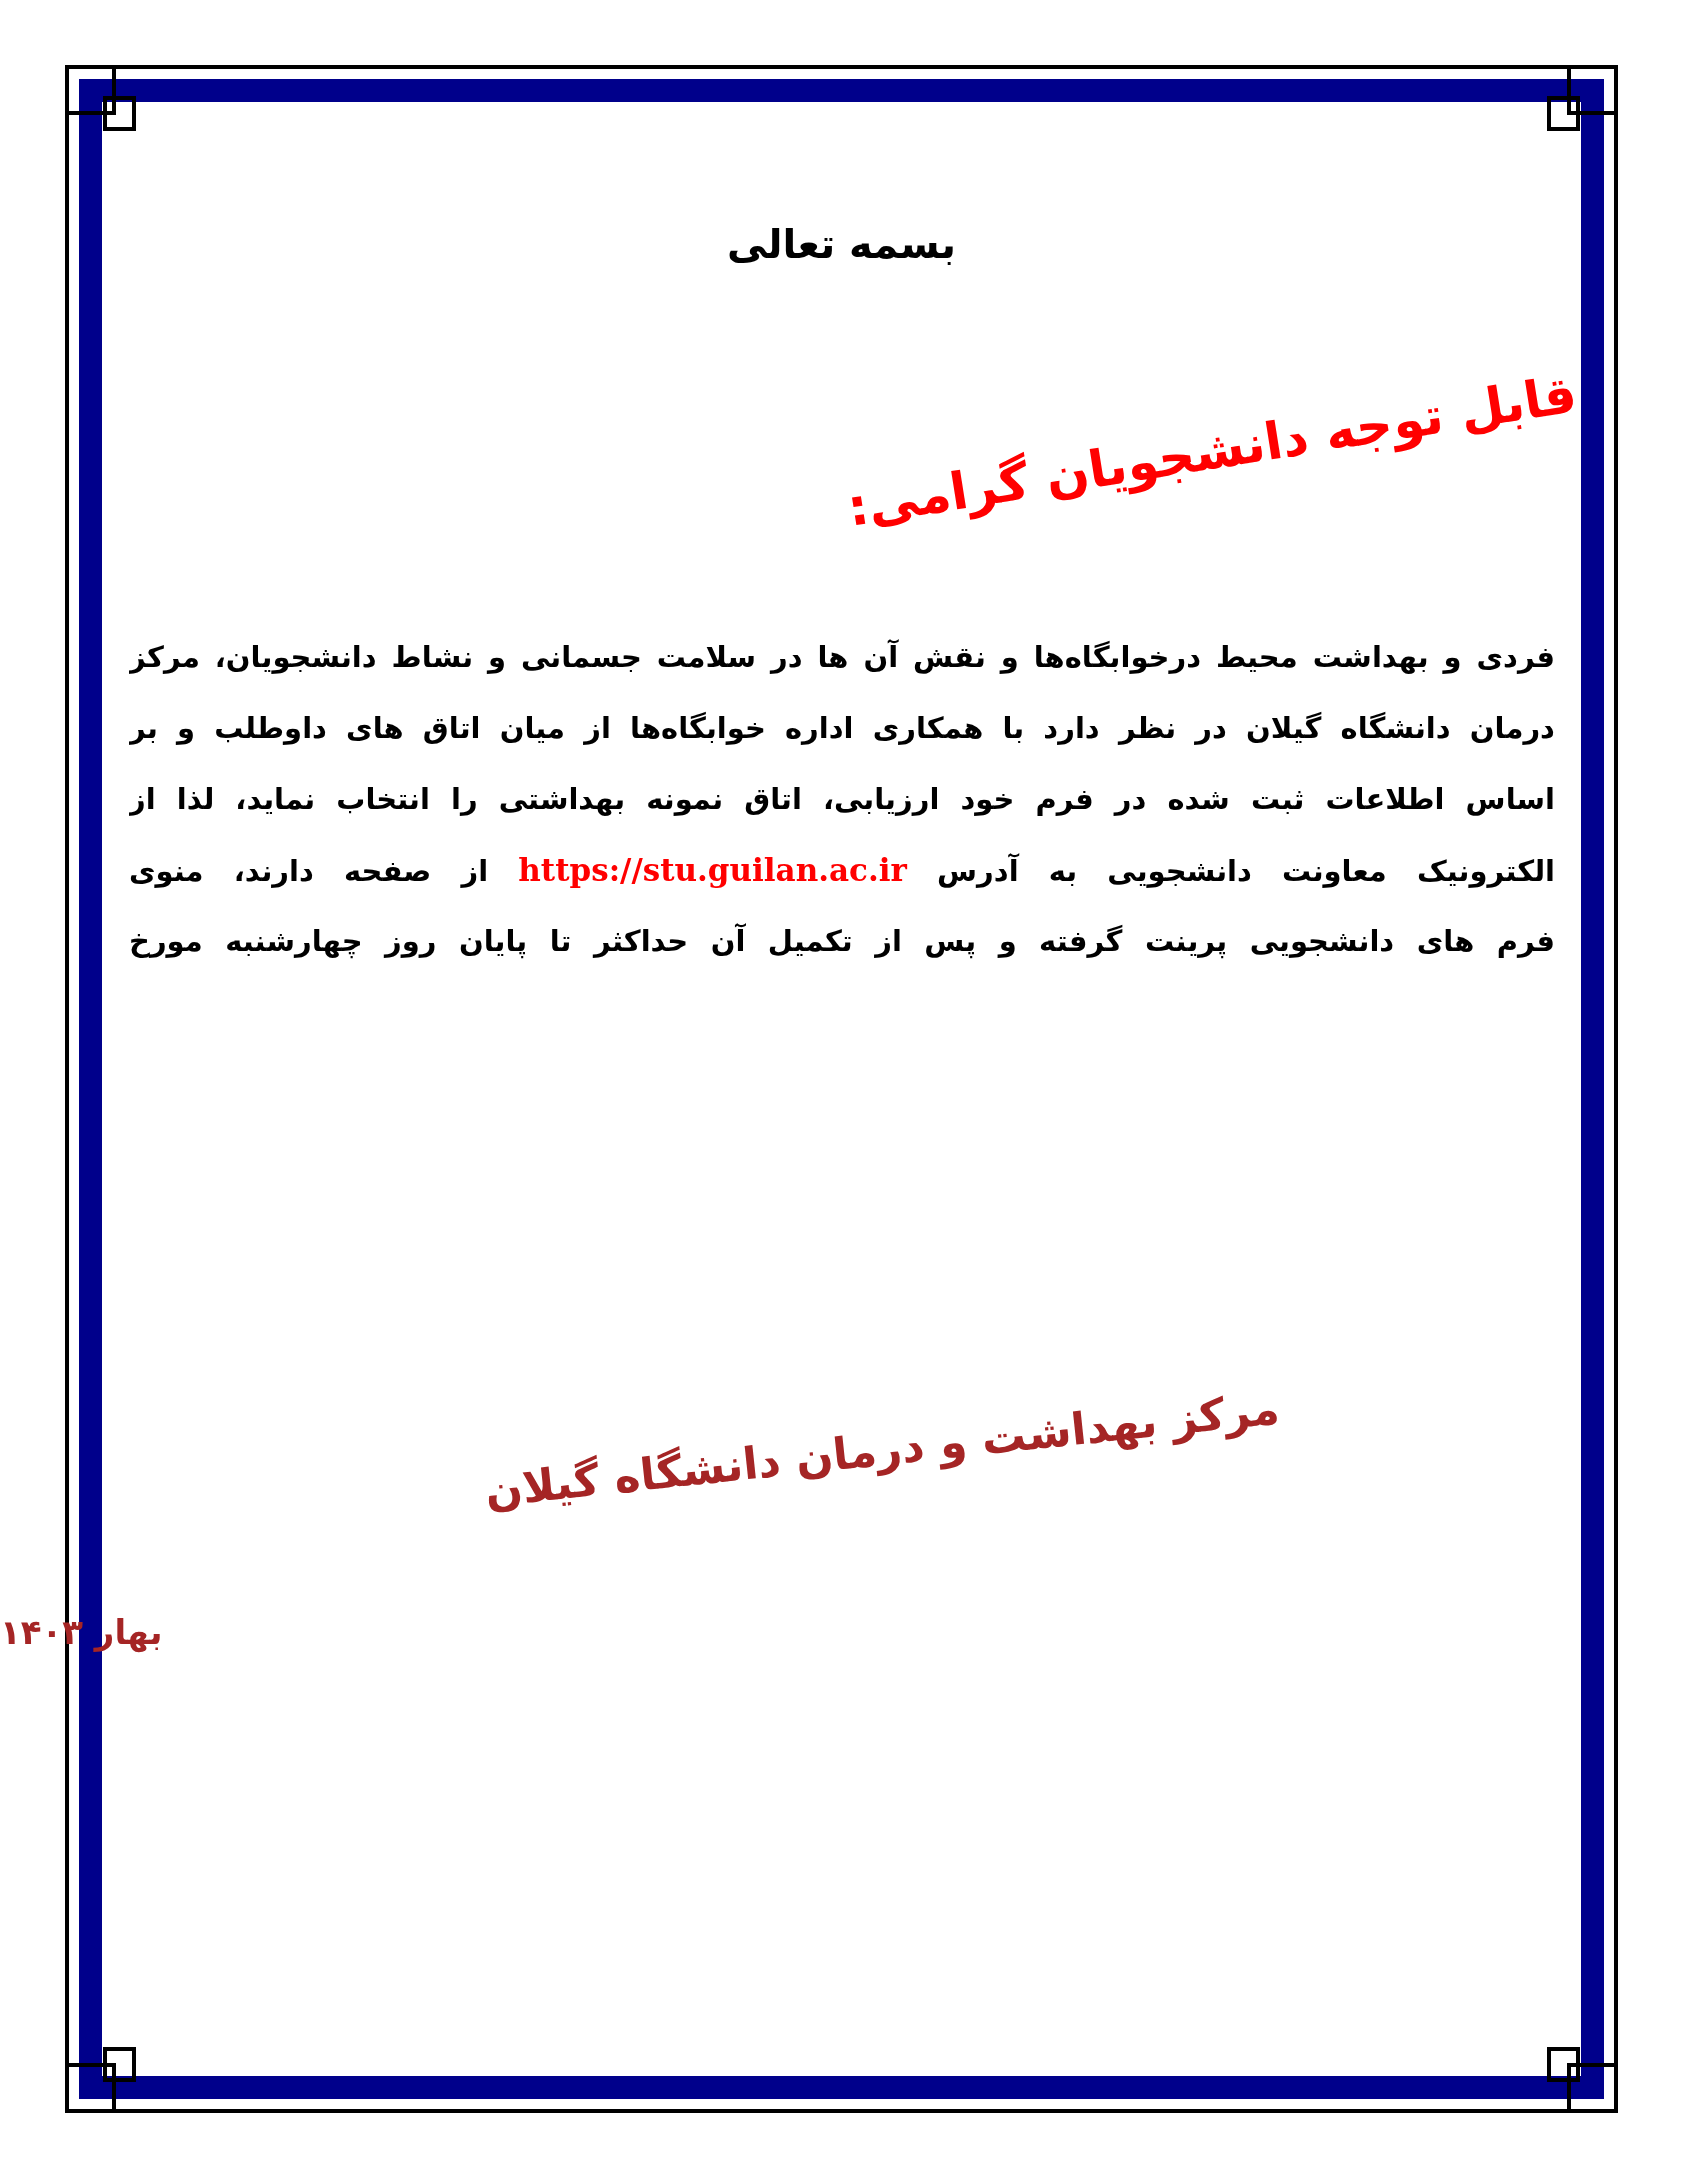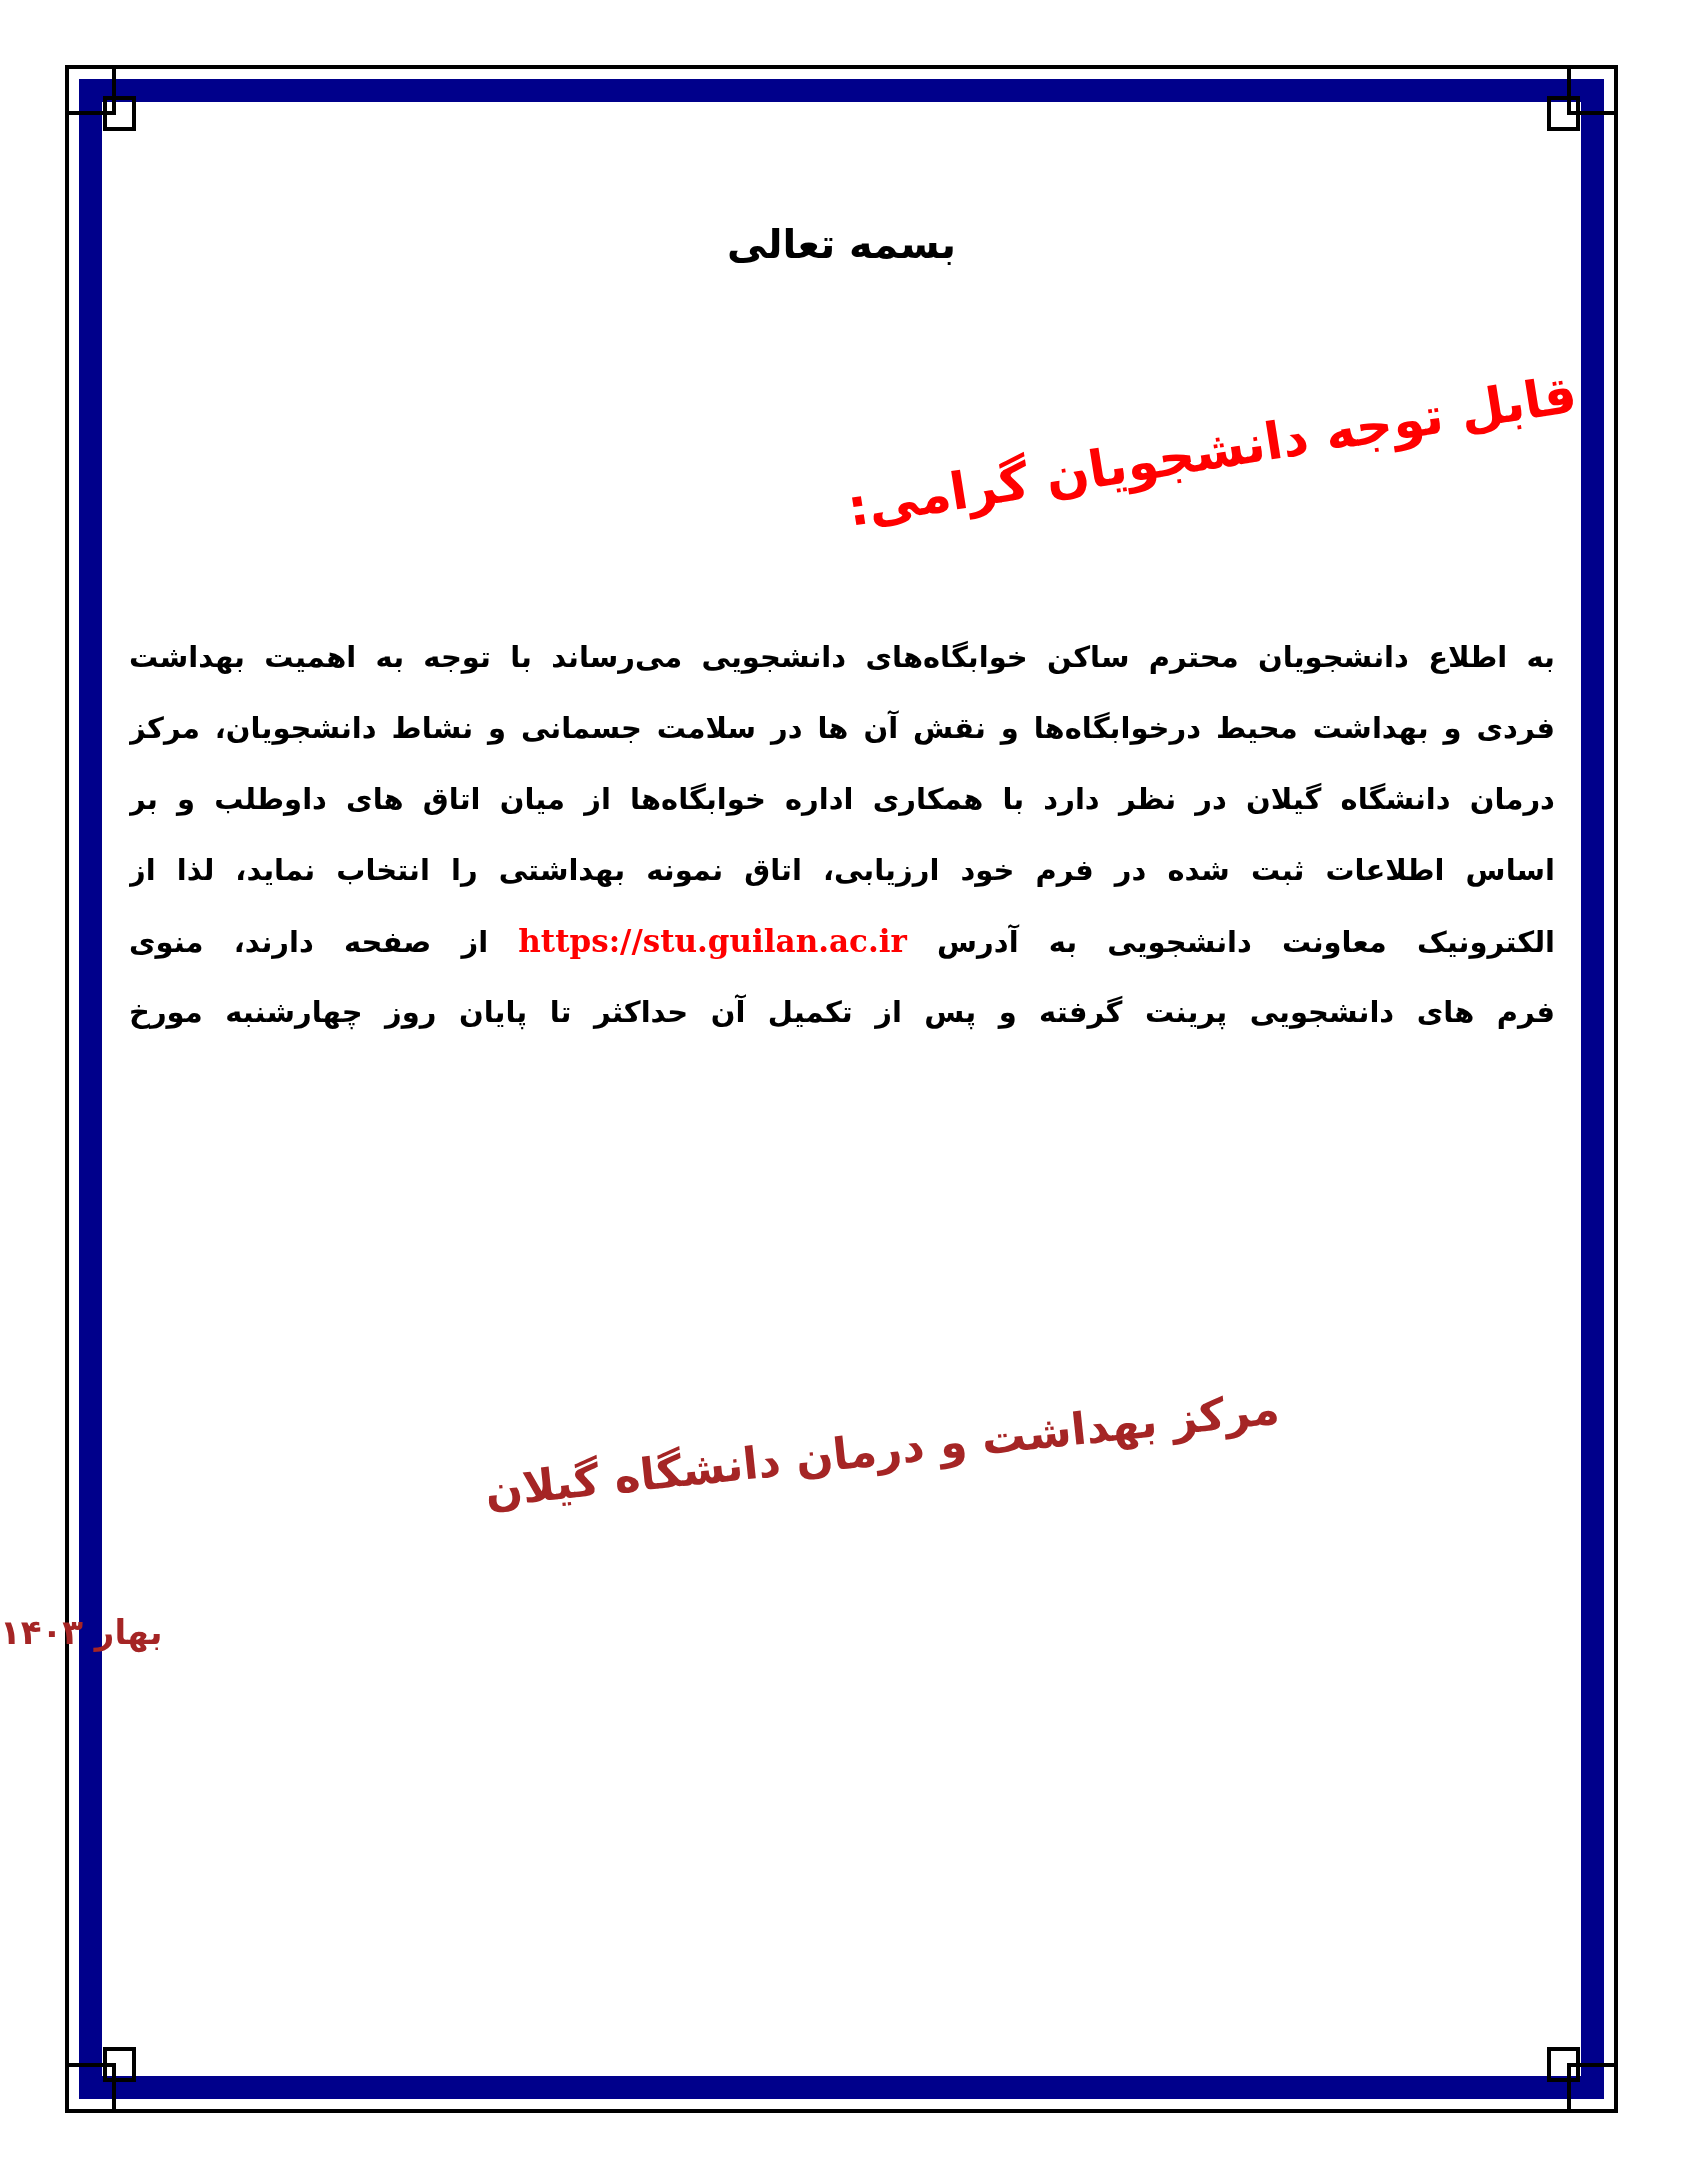--- a/index.html
+++ b/index.html
@@ -105,21 +105,20 @@
   <div class="knot k-inner tr"></div>
   <div class="knot k-outer bl"></div>
   <div class="knot k-inner bl"></div>
   <div class="knot k-outer br"></div>
   <div class="knot k-inner br"></div>
 
   <div class="bismillah">بسمه تعالی</div>
   <div class="callig-title">قابل توجه دانشجویان گرامی:</div>
 
   <div class="body-text">
-    <div class="line">به اطلاع دانشجویان محترم ساکن خوابگاه‌های دانشجویی می‌رساند با توجه به اهمیت بهداشت</div>
     <div class="line">فردی و بهداشت محیط درخوابگاه‌ها و نقش آن ها در سلامت جسمانی و نشاط دانشجویان، مرکز</div>
     <div class="line">درمان دانشگاه گیلان در نظر دارد با همکاری اداره خوابگاه‌ها از میان اتاق های داوطلب و بر</div>
     <div class="line">اساس اطلاعات ثبت شده در فرم خود ارزیابی، اتاق نمونه بهداشتی را انتخاب نماید، لذا از</div>
     <div class="line">
       <span>الکترونیک معاونت دانشجویی به آدرس</span>
       <span class="url" dir="ltr">https://stu.guilan.ac.ir</span>
       <span>از صفحه دارند، منوی</span>
     </div>
     <div class="line">فرم های دانشجویی پرینت گرفته و پس از تکمیل آن حداکثر تا پایان روز چهارشنبه مورخ</div>
   </div>

